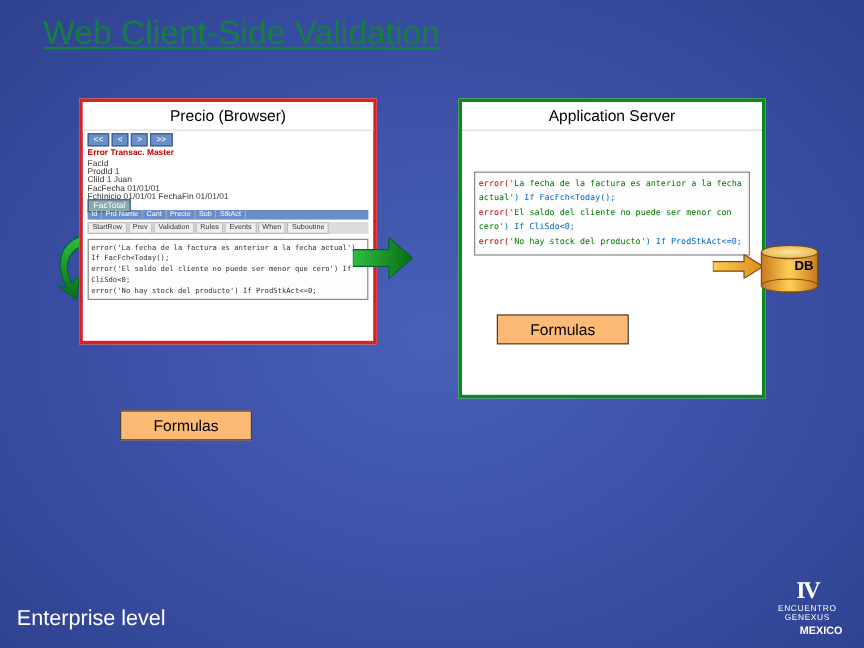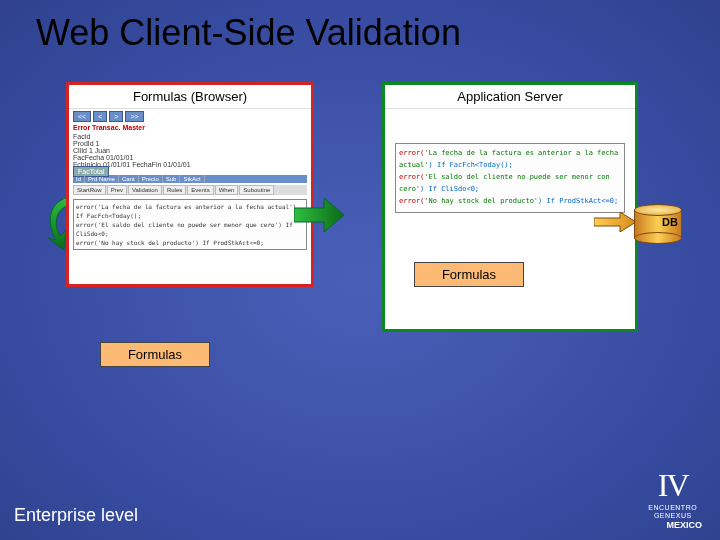--- a/index.html
+++ b/index.html
@@ -5,25 +5,26 @@
   * { box-sizing: border-box; margin: 0; padding: 0; }
   body {
     width: 720px;
     height: 540px;
     background: radial-gradient(ellipse 900px 700px at 360px 280px, #4a5fb8 0%, #364b9f 40%, #2a3a80 70%, #222d60 100%);
     font-family: Verdana, Geneva, sans-serif;
     position: relative;
     overflow: hidden;
   }
   .title {
-    color: #000000;
-    font-size: 36px;
+    color: #15803d;
+    font-size: 28px;
     font-weight: normal;
     padding: 12px 0 0 36px;
     font-family: Verdana, sans-serif;
+    text-decoration: underline;
   }
   .stage {
     position: absolute;
     top: 82px;
     left: 66px;
     width: 610px;
   }
   .box {
     position: absolute;
     background: #fff;
@@ -112,21 +113,21 @@
 
   .footer {
     position:absolute;
     left: 14px; bottom: 14px;
     color:#fff; font-size:18px;
   }
   .logo {
     position:absolute; right:18px; bottom:10px;
     color:#fff; text-align:center;
   }
-  .logo .iv { font-family: Georgia, serif; font-size:32px; font-weight:normal; letter-spacing:-2px; }
+  .logo .iv { font-family: Georgia, serif; font-size:20px; font-weight:bold; letter-spacing:-2px; }
   .logo .small { font-size:7px; letter-spacing:0.5px; line-height:8px; }
   .logo .mex { font-size:9px; font-weight:bold;margin-left:23px; }
 </style>
 </head>
 <body>
 
 <div class="title">Web Client-Side Validation</div>
 
 <div class="stage">
 
@@ -134,21 +135,21 @@
     <defs>
         <linearGradient id="gg1" x1="0" x2="0" y1="0" y2="1">
           <stop offset="0" stop-color="#2fbf3f"></stop>
           <stop offset="1" stop-color="#0b6a17"></stop>
         </linearGradient>
       </defs>
     <path d="M36 6 C 8 6, 2 30, 14 50 L6 48 L22 60 L24 40 L18 46 C 10 32, 14 14, 36 14 Z" fill="url(#gg1)" stroke="#063" stroke-width="1"></path>
   </svg>
 
   <div class="box client-box">
-    <div class="box-label">Formulas (Browser)</div>
+    <div class="box-label">Precio (Browser)</div>
     <div class="client-inner">
       <div class="toolbar-row">
         <span class="btn">&lt;&lt;</span>
         <span class="btn">&lt;</span>
         <span class="btn">&gt;</span>
         <span class="btn">&gt;&gt;</span>
       </div>
       <div class="red-title">Error Transac. Master</div>
       <div>FacId</div>
       <div>ProdId  1</div>

